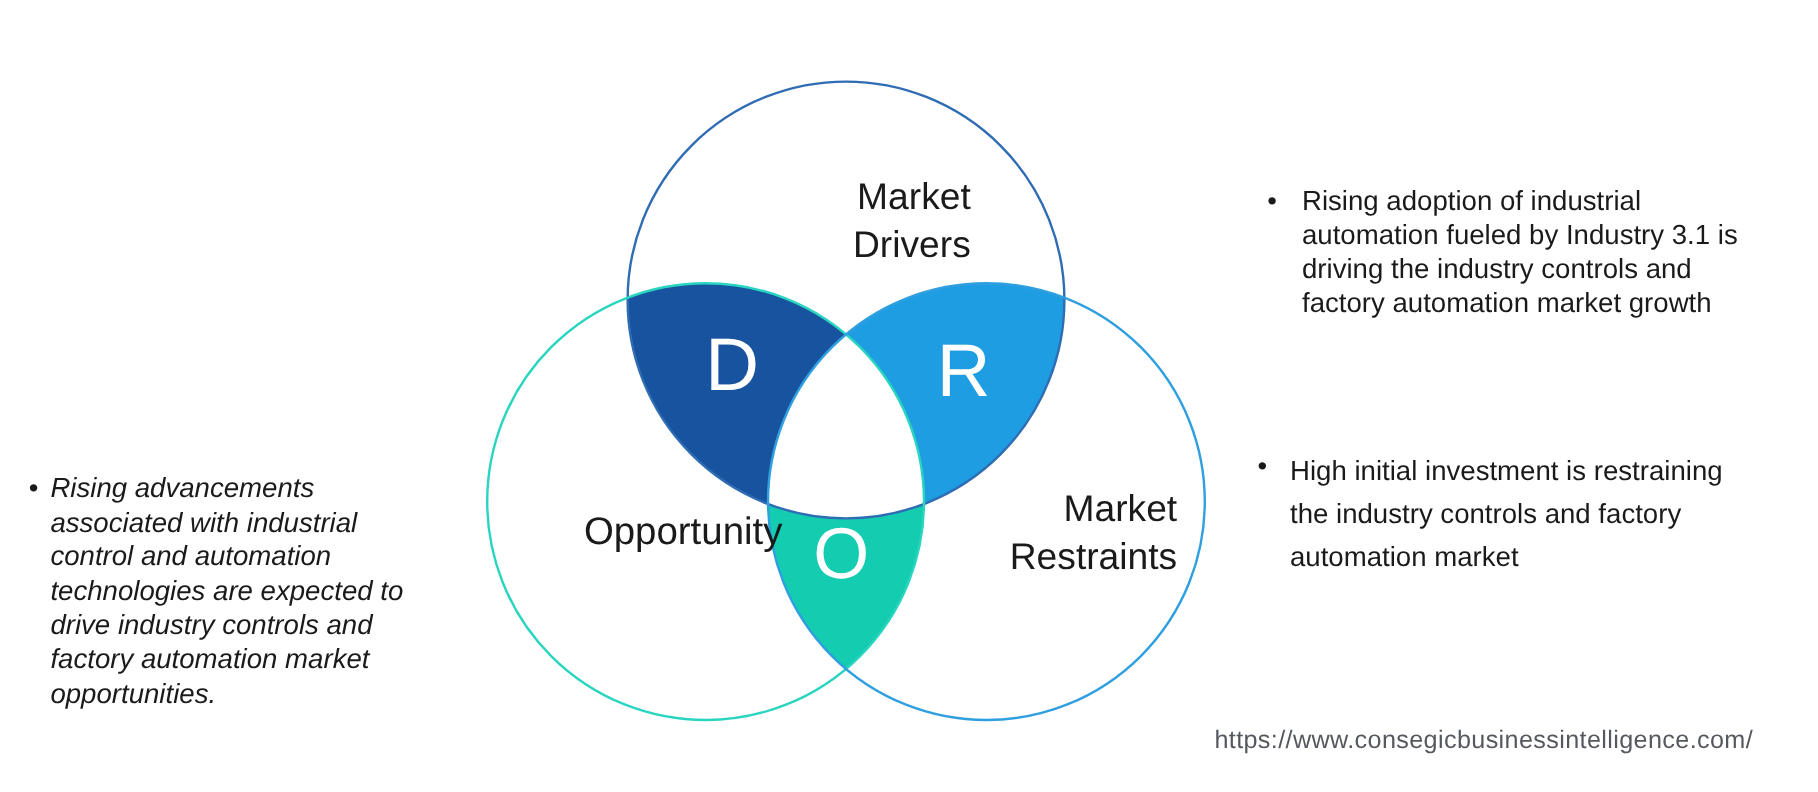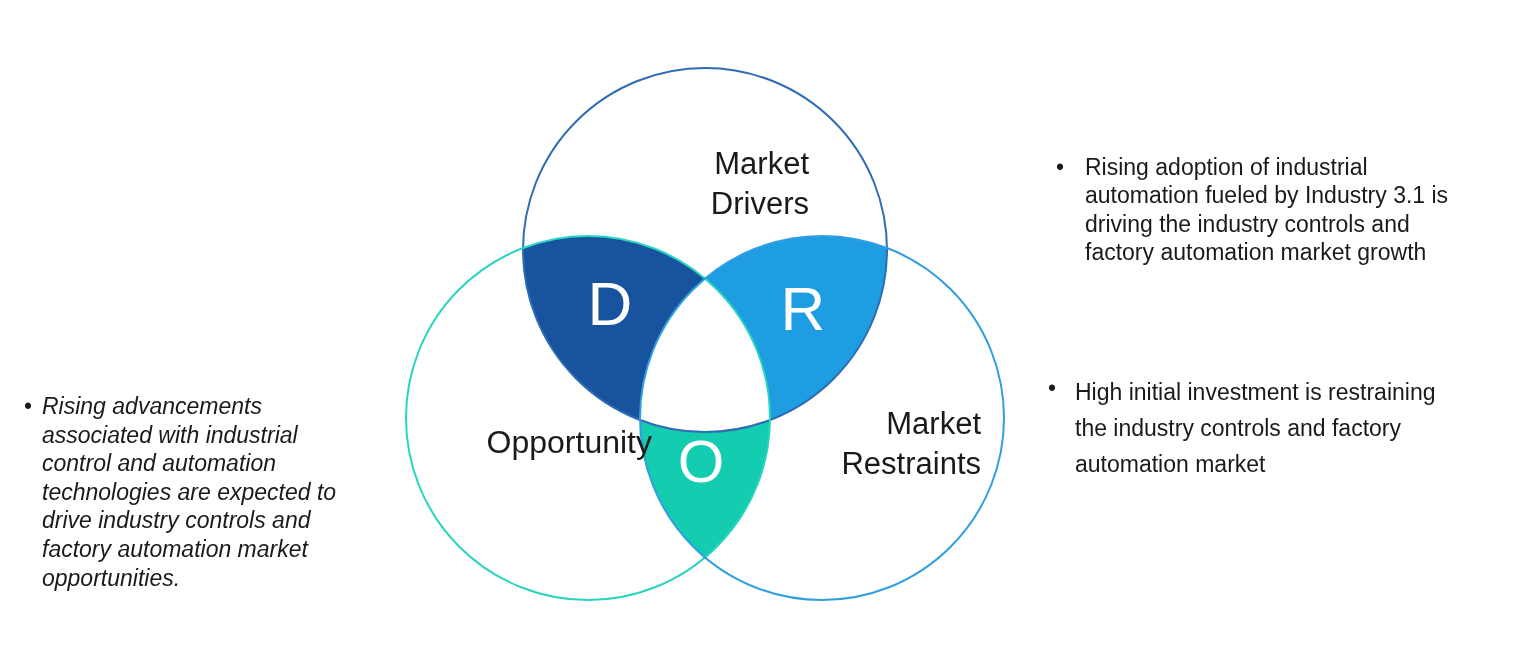--- a/index.html
+++ b/index.html
@@ -120,14 +120,15 @@
 factory automation market growth</div>
   </div>
 
   <div class="bullet-block bullet-right-bottom">
     <span class="marker">•</span>
     <div class="btext">High initial investment is restraining
 the industry controls and factory
 automation market</div>
   </div>
 
+  <div class="footer-url">https://www.consegicbusinessintelligence.com/</div>
 
 </div>
 
 </body></html>

